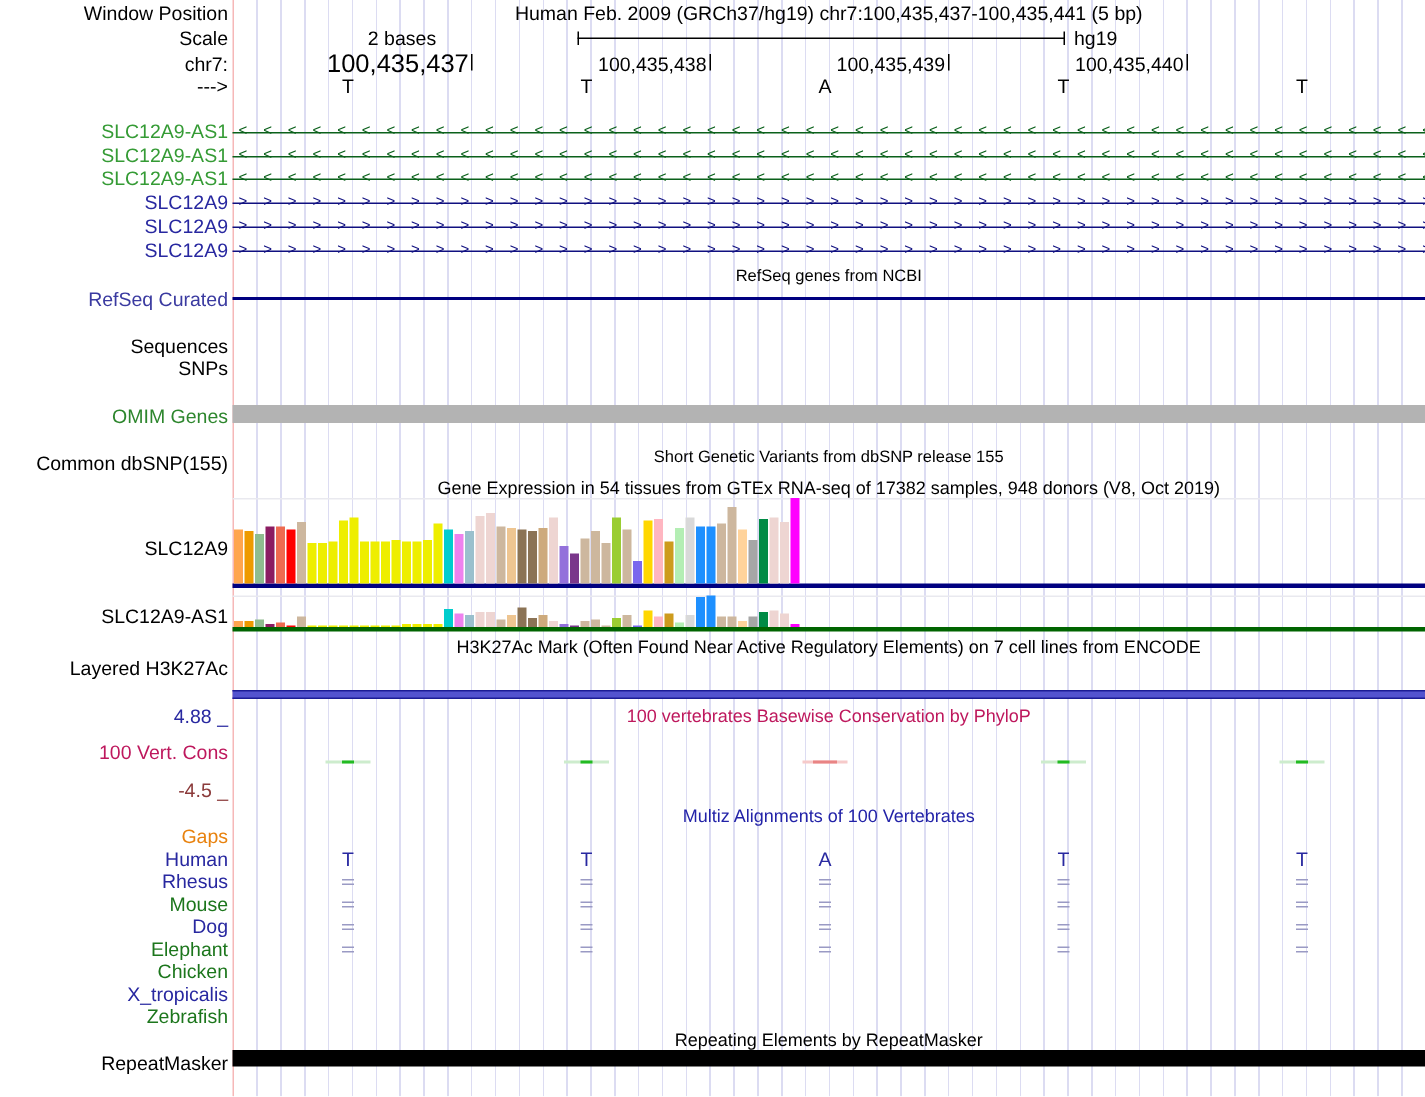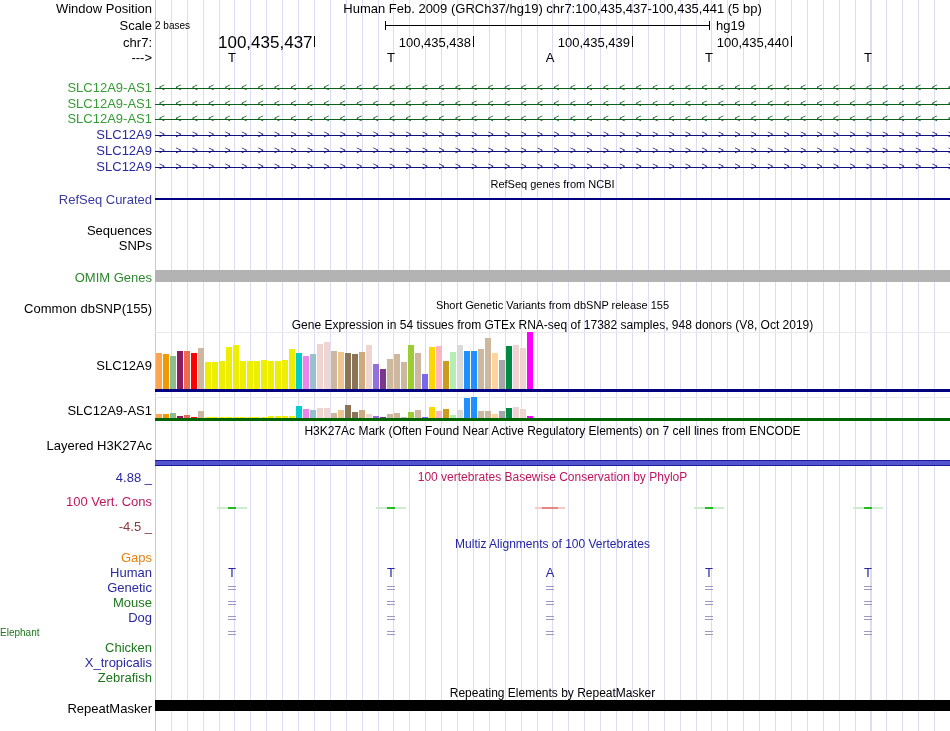--- a/index.html
+++ b/index.html
@@ -15,22 +15,22 @@
   .c-dkgreen{color:#006400}.c-green{color:#2d862d}.c-blue{color:#3a3aa0}
   .c-navy{color:#2828a0}.c-phylo{color:#be185d}.c-maroon{color:#8b3a3a}
   .c-multiz{color:#2323a8}
   .gridlines{position:absolute;left:155px;top:0;width:795px;height:731px;
      background-image:repeating-linear-gradient(to right,#dcdcf2 0 1px,transparent 1px 15.9px);}
   .pink-guide{position:absolute;left:155px;top:0;width:1px;height:731px;background:#f6b8b8;}
   .scale-line{position:absolute;left:385px;top:25px;width:325px;height:1px;background:#000;}
   .scale-line::before,.scale-line::after{content:"";position:absolute;width:1px;height:9px;
      top:-4px;background:#000;}
   .scale-line::before{left:0}.scale-line::after{right:0}
-  .scale-text{position:absolute;left:155px;top:18px;width:226px;text-align:left;
-     font-size:10px;height:15px;line-height:15px;}
+  .scale-text{position:absolute;left:155px;top:18px;width:226px;text-align:center;
+     font-size:13px;height:15px;line-height:15px;}
   .scale-genome{position:absolute;left:716px;top:18px;font-size:13px;height:15px;line-height:15px;}
   .refseq-line{position:absolute;left:155px;top:198px;width:795px;height:2px;background:#000080;}
   .omim-bar{position:absolute;left:155px;top:270px;width:795px;height:12px;background:#b3b3b3;}
   .chart-top{position:absolute;left:155px;width:795px;height:1px;background:#e9e9ef;}
   .baseline-navy{position:absolute;left:155px;top:389px;width:795px;height:3px;background:#000080;}
   .baseline-green{position:absolute;left:155px;top:418px;width:795px;height:3px;background:#006400;}
   .h3k-bar{position:absolute;left:155px;top:460px;width:795px;height:6px;background:#5353cf;
      border-top:1px solid #1c1c96;border-bottom:1px solid #1c1c96;}
   .repeat-bar{position:absolute;left:155px;top:700px;width:795px;height:11px;background:#000;}
 </style>
@@ -240,21 +240,21 @@
     <div class="abs" style="left: 705px; top: 507px; width: 8px; height: 2px; background: rgb(34, 187, 34);"></div>
     <div class="abs" style="left: 853px; top: 507px; width: 30px; height: 2px; background: rgb(205, 236, 205);"></div>
     <div class="abs" style="left: 864px; top: 507px; width: 8px; height: 2px; background: rgb(34, 187, 34);"></div>
     <div class="abs" style="left: 0px; top: 550px; width: 152px; text-align: right; font-size: 13px; height: 15px; line-height: 15px; color: rgb(232, 130, 14);">Gaps</div>
     <div class="abs" style="left: 0px; top: 565px; width: 152px; text-align: right; font-size: 13px; height: 15px; line-height: 15px; color: rgb(40, 40, 160);">Human</div>
     <div class="abs" style="left: 224px; top: 565px; width: 16px; text-align: center; font-size: 13px; height: 15px; line-height: 15px; color: rgb(40, 40, 160);">T</div>
     <div class="abs" style="left: 383px; top: 565px; width: 16px; text-align: center; font-size: 13px; height: 15px; line-height: 15px; color: rgb(40, 40, 160);">T</div>
     <div class="abs" style="left: 542px; top: 565px; width: 16px; text-align: center; font-size: 13px; height: 15px; line-height: 15px; color: rgb(40, 40, 160);">A</div>
     <div class="abs" style="left: 701px; top: 565px; width: 16px; text-align: center; font-size: 13px; height: 15px; line-height: 15px; color: rgb(40, 40, 160);">T</div>
     <div class="abs" style="left: 860px; top: 565px; width: 16px; text-align: center; font-size: 13px; height: 15px; line-height: 15px; color: rgb(40, 40, 160);">T</div>
-    <div class="abs" style="left: 0px; top: 580px; width: 152px; text-align: right; font-size: 13px; height: 15px; line-height: 15px; color: rgb(40, 40, 160);">Genetic</div>
+    <div class="abs" style="left: 0px; top: 580px; width: 152px; text-align: right; font-size: 13px; height: 15px; line-height: 15px; color: rgb(40, 40, 160);">Rhesus</div>
     <div class="abs" style="left: 228px; top: 586px; width: 8px; height: 1px; background: rgb(154, 154, 196);"></div>
     <div class="abs" style="left: 228px; top: 589px; width: 8px; height: 1px; background: rgb(154, 154, 196);"></div>
     <div class="abs" style="left: 387px; top: 586px; width: 8px; height: 1px; background: rgb(154, 154, 196);"></div>
     <div class="abs" style="left: 387px; top: 589px; width: 8px; height: 1px; background: rgb(154, 154, 196);"></div>
     <div class="abs" style="left: 546px; top: 586px; width: 8px; height: 1px; background: rgb(154, 154, 196);"></div>
     <div class="abs" style="left: 546px; top: 589px; width: 8px; height: 1px; background: rgb(154, 154, 196);"></div>
     <div class="abs" style="left: 705px; top: 586px; width: 8px; height: 1px; background: rgb(154, 154, 196);"></div>
     <div class="abs" style="left: 705px; top: 589px; width: 8px; height: 1px; background: rgb(154, 154, 196);"></div>
     <div class="abs" style="left: 864px; top: 586px; width: 8px; height: 1px; background: rgb(154, 154, 196);"></div>
     <div class="abs" style="left: 864px; top: 589px; width: 8px; height: 1px; background: rgb(154, 154, 196);"></div>
@@ -273,21 +273,21 @@
     <div class="abs" style="left: 228px; top: 616px; width: 8px; height: 1px; background: rgb(154, 154, 196);"></div>
     <div class="abs" style="left: 228px; top: 619px; width: 8px; height: 1px; background: rgb(154, 154, 196);"></div>
     <div class="abs" style="left: 387px; top: 616px; width: 8px; height: 1px; background: rgb(154, 154, 196);"></div>
     <div class="abs" style="left: 387px; top: 619px; width: 8px; height: 1px; background: rgb(154, 154, 196);"></div>
     <div class="abs" style="left: 546px; top: 616px; width: 8px; height: 1px; background: rgb(154, 154, 196);"></div>
     <div class="abs" style="left: 546px; top: 619px; width: 8px; height: 1px; background: rgb(154, 154, 196);"></div>
     <div class="abs" style="left: 705px; top: 616px; width: 8px; height: 1px; background: rgb(154, 154, 196);"></div>
     <div class="abs" style="left: 705px; top: 619px; width: 8px; height: 1px; background: rgb(154, 154, 196);"></div>
     <div class="abs" style="left: 864px; top: 616px; width: 8px; height: 1px; background: rgb(154, 154, 196);"></div>
     <div class="abs" style="left: 864px; top: 619px; width: 8px; height: 1px; background: rgb(154, 154, 196);"></div>
-    <div class="abs" style="left: 0px; top: 625px; width: 152px; font-size: 10px; height: 15px; line-height: 15px; color: rgb(28, 118, 28);">Elephant</div>
+    <div class="abs" style="left: 0px; top: 625px; width: 152px; text-align: right; font-size: 13px; height: 15px; line-height: 15px; color: rgb(28, 118, 28);">Elephant</div>
     <div class="abs" style="left: 228px; top: 631px; width: 8px; height: 1px; background: rgb(154, 154, 196);"></div>
     <div class="abs" style="left: 228px; top: 634px; width: 8px; height: 1px; background: rgb(154, 154, 196);"></div>
     <div class="abs" style="left: 387px; top: 631px; width: 8px; height: 1px; background: rgb(154, 154, 196);"></div>
     <div class="abs" style="left: 387px; top: 634px; width: 8px; height: 1px; background: rgb(154, 154, 196);"></div>
     <div class="abs" style="left: 546px; top: 631px; width: 8px; height: 1px; background: rgb(154, 154, 196);"></div>
     <div class="abs" style="left: 546px; top: 634px; width: 8px; height: 1px; background: rgb(154, 154, 196);"></div>
     <div class="abs" style="left: 705px; top: 631px; width: 8px; height: 1px; background: rgb(154, 154, 196);"></div>
     <div class="abs" style="left: 705px; top: 634px; width: 8px; height: 1px; background: rgb(154, 154, 196);"></div>
     <div class="abs" style="left: 864px; top: 631px; width: 8px; height: 1px; background: rgb(154, 154, 196);"></div>
     <div class="abs" style="left: 864px; top: 634px; width: 8px; height: 1px; background: rgb(154, 154, 196);"></div>

